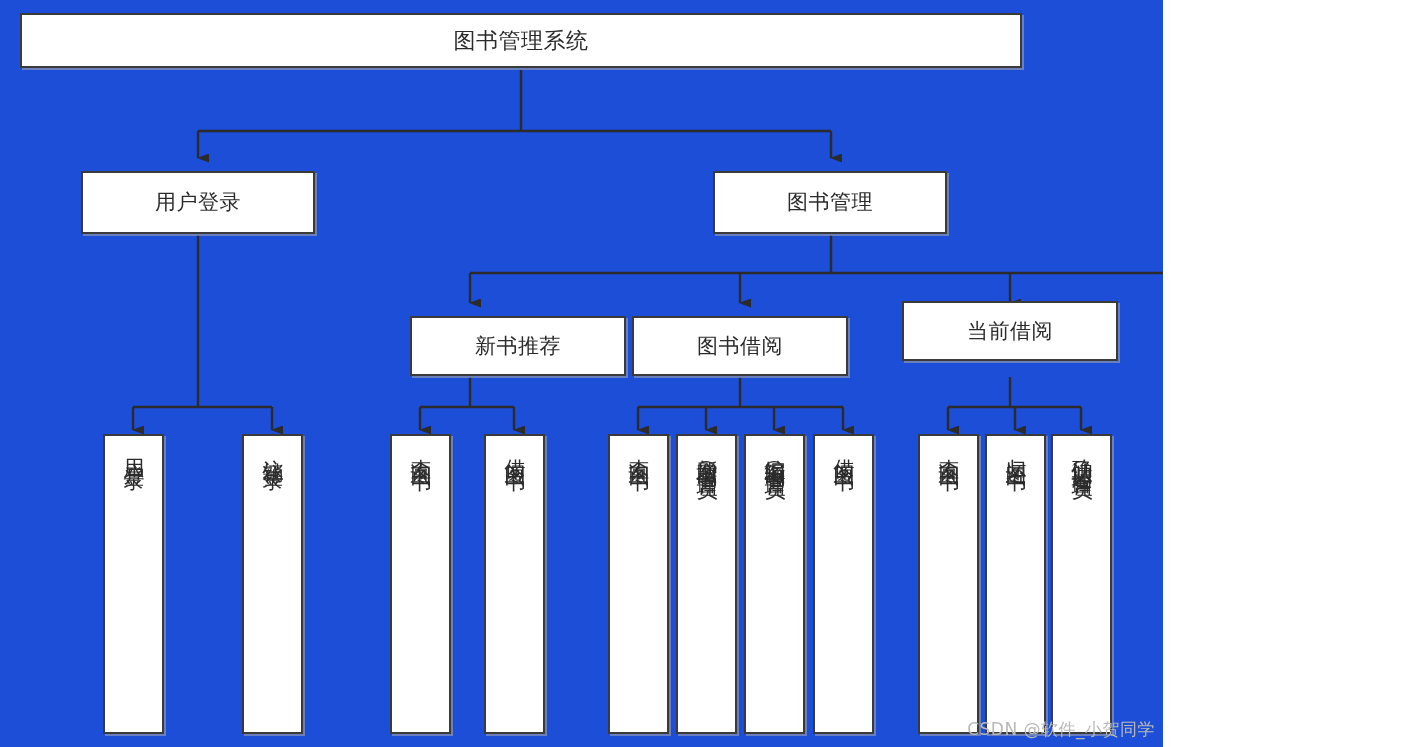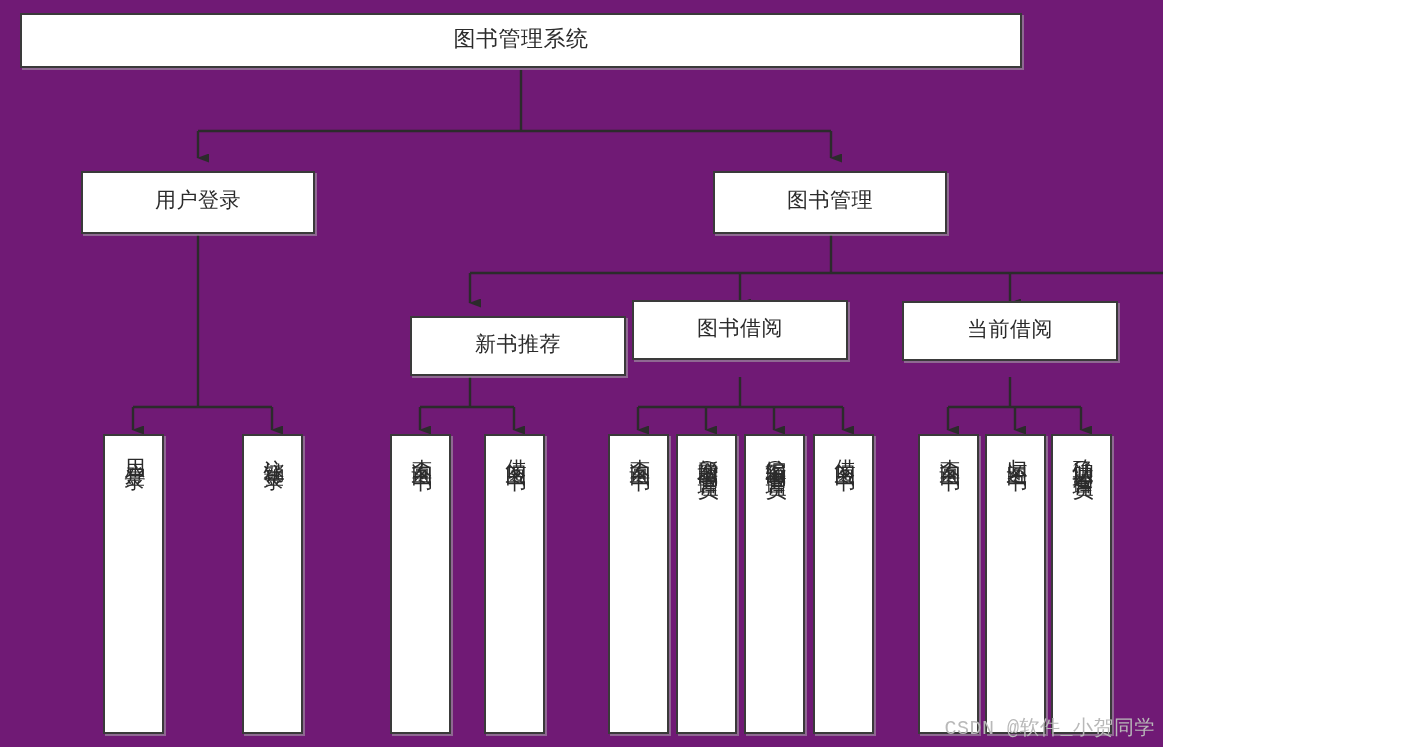--- a/index.html
+++ b/index.html
@@ -7,23 +7,22 @@
     padding: 0;
     background: #ffffff;
   }
   body {
     font-family: "DejaVu Sans", "Liberation Sans", sans-serif;
   }
   #canvas {
     position: relative;
     width: 1163px;
     height: 747px;
-    background: #701a75;
+    background: #1d4ed8;
     overflow: hidden;
-    font-family: Liberation Mono, monospace;
   }
   svg.edges {
     position: absolute;
     left: 0;
     top: 0;
     width: 1405px;
     height: 747px;
     pointer-events: none;
   }
   .node {
@@ -62,21 +61,21 @@
     line-height: 1;
     white-space: nowrap;
   }
   .node.vert.tall .label {
     letter-spacing: 3px;
   }
   .watermark {
     position: absolute;
     right: 8px;
     bottom: 6px;
-    font-size: 20px;
+    font-size: 17px;
     color: #b9b9b9;
     letter-spacing: 0.5px;
     white-space: nowrap;
   }
 </style>
 </head>
 <body>
 
 <div id="canvas">
 
@@ -137,21 +136,21 @@
   <div class="node horiz" style="left:81px; top:171px; width:234px; height:63px;">
     <span class="label">用户登录</span>
   </div>
   <div class="node horiz" style="left:713px; top:171px; width:234px; height:63px;">
     <span class="label">图书管理</span>
   </div>
 
   <div class="node horiz" style="left:362px; top:316px; width:216px; height:60px;margin-left:48px;">
     <span class="label">新书推荐</span>
   </div>
-  <div class="node horiz" style="left:632px; top:300px; width:216px; height:60px;">
+  <div class="node horiz" style="left:632px; top:316px; width:216px; height:60px;">
     <span class="label">图书借阅</span>
   </div>
   <div class="node horiz" style="left:902px; top:301px; width:216px; height:60px;">
     <span class="label">当前借阅</span>
   </div>
 
   <div class="node vert" style="left:103px; top:434px; width:61px; height:300px;">
     <span class="label">用户登录</span>
   </div>
   <div class="node vert" style="left:242px; top:434px; width:61px; height:300px;">

